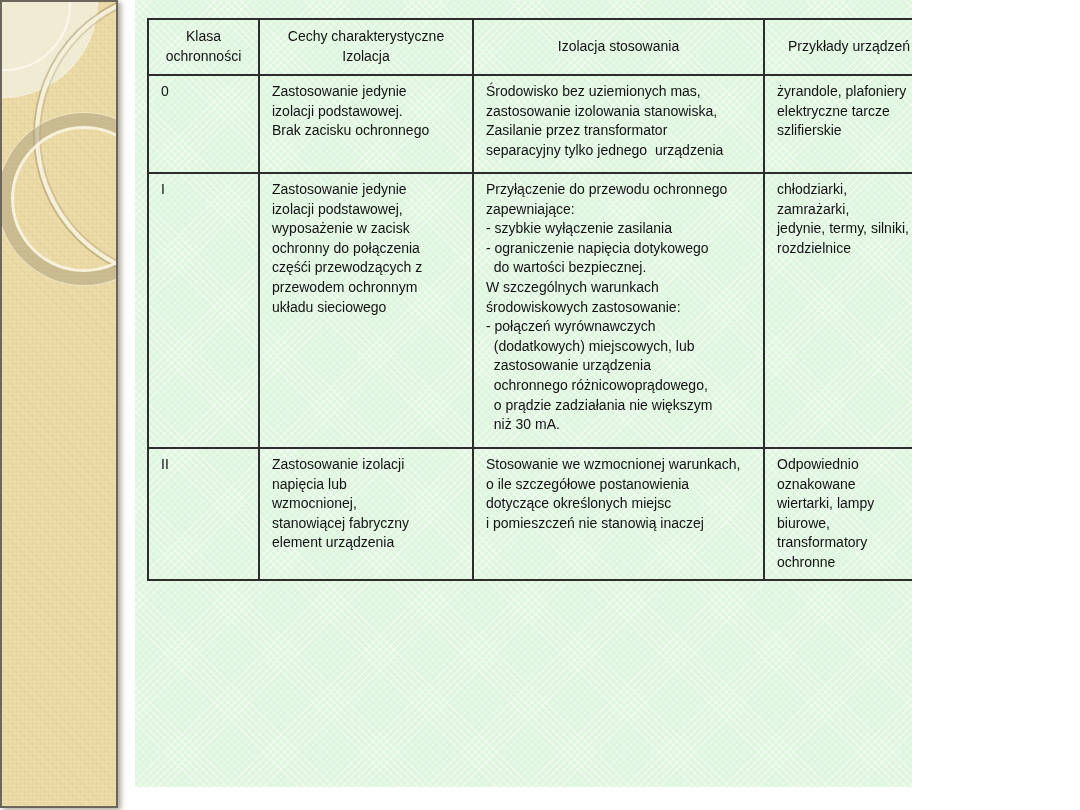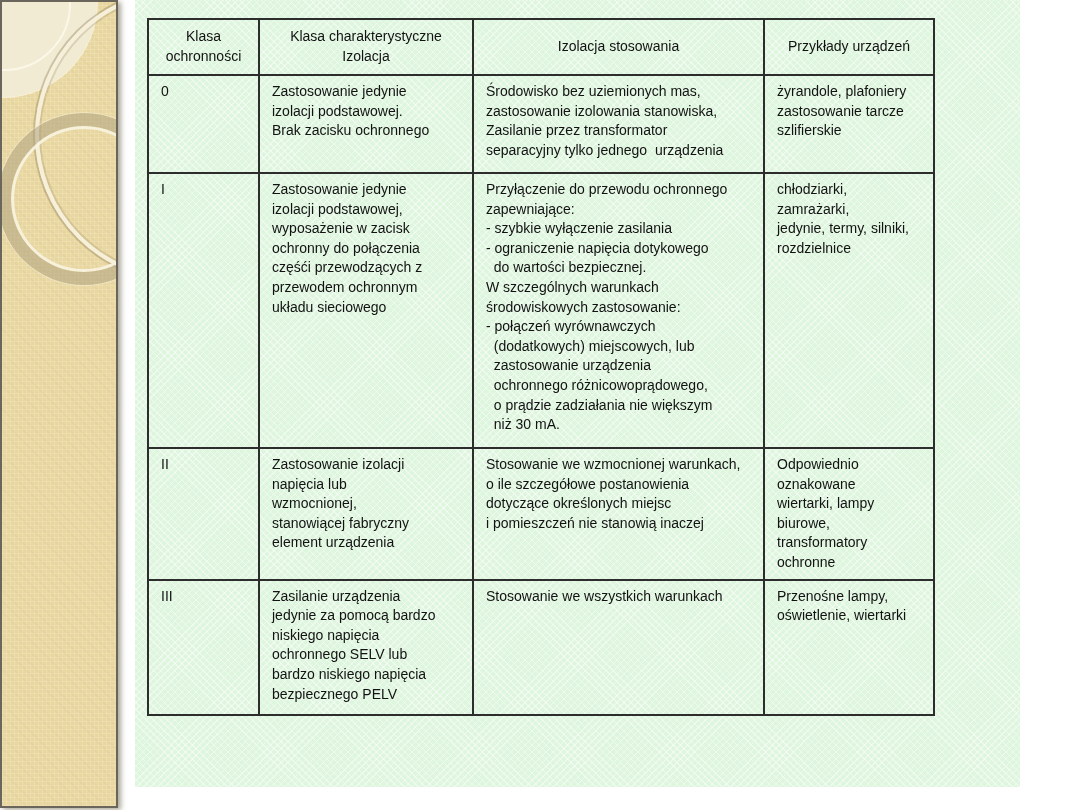--- a/index.html
+++ b/index.html
@@ -1,17 +1,17 @@
 <!DOCTYPE html>
 <html lang="pl"><head>
 <meta charset="utf-8">
 <style>
   html,body{margin:0;padding:0;background:#ffffff;}
   .stage{
-    position:relative;width:1020px;height:810px;background:#ffffff;
+    position:relative;width:912px;height:810px;background:#ffffff;
     overflow:hidden;font-family:"Liberation Sans","DejaVu Sans",sans-serif;
   }
   
   .sidebar{
     position:absolute;left:0;top:0;width:114px;height:804px;
     background-color:#e9d7a0;
     background-image:
       repeating-linear-gradient(0deg, rgba(255,255,255,.14) 0 1px, transparent 1px 4px),
       repeating-linear-gradient(90deg, rgba(255,255,255,.14) 0 1px, transparent 1px 4px),
       repeating-linear-gradient(45deg, rgba(205,185,135,.12) 0 2px, transparent 2px 8px);
@@ -88,38 +88,38 @@
       <colgroup>
         <col style="width:111px">
         <col style="width:214px">
         <col style="width:291px">
         <col style="width:170px">
       </colgroup>
       <thead>
         <tr class="row-header">
           <th>Klasa
 ochronności</th>
-          <th>Klasa charakterystyczne
+          <th>Cechy charakterystyczne
 Izolacja</th>
           <th>Izolacja stosowania</th>
           <th>Przykłady urządzeń</th>
         </tr>
       </thead>
       <tbody>
         <tr class="row-0">
           <td class="col-klasa">0</td>
           <td>Zastosowanie jedynie
 izolacji podstawowej.
 Brak zacisku ochronnego</td>
           <td>Środowisko bez uziemionych mas,
 zastosowanie izolowania stanowiska,
 Zasilanie przez transformator
 separacyjny tylko jednego  urządzenia</td>
           <td>żyrandole, plafoniery
-zastosowanie tarcze
+elektryczne tarcze
 szlifierskie</td>
         </tr>
         <tr class="row-1">
           <td class="col-klasa">I</td>
           <td>Zastosowanie jedynie
 izolacji podstawowej,
 wyposażenie w zacisk
 ochronny do połączenia
 częśći przewodzących z
 przewodem ochronnym
@@ -153,29 +153,17 @@
 o ile szczegółowe postanowienia
 dotyczące określonych miejsc
 i pomieszczeń nie stanowią inaczej</td>
           <td>Odpowiednio
 oznakowane
 wiertarki, lampy
 biurowe,
 transformatory
 ochronne</td>
         </tr>
-        <tr class="row-3">
-          <td class="col-klasa">III</td>
-          <td>Zasilanie urządzenia
-jedynie za pomocą bardzo
-niskiego napięcia
-ochronnego SELV lub
-bardzo niskiego napięcia
-bezpiecznego PELV</td>
-          <td>Stosowanie we wszystkich warunkach</td>
-          <td>Przenośne lampy,
-oświetlenie, wiertarki</td>
-        </tr>
       </tbody>
     </table>
 
   </div>
 </div>
 
 </body></html>

